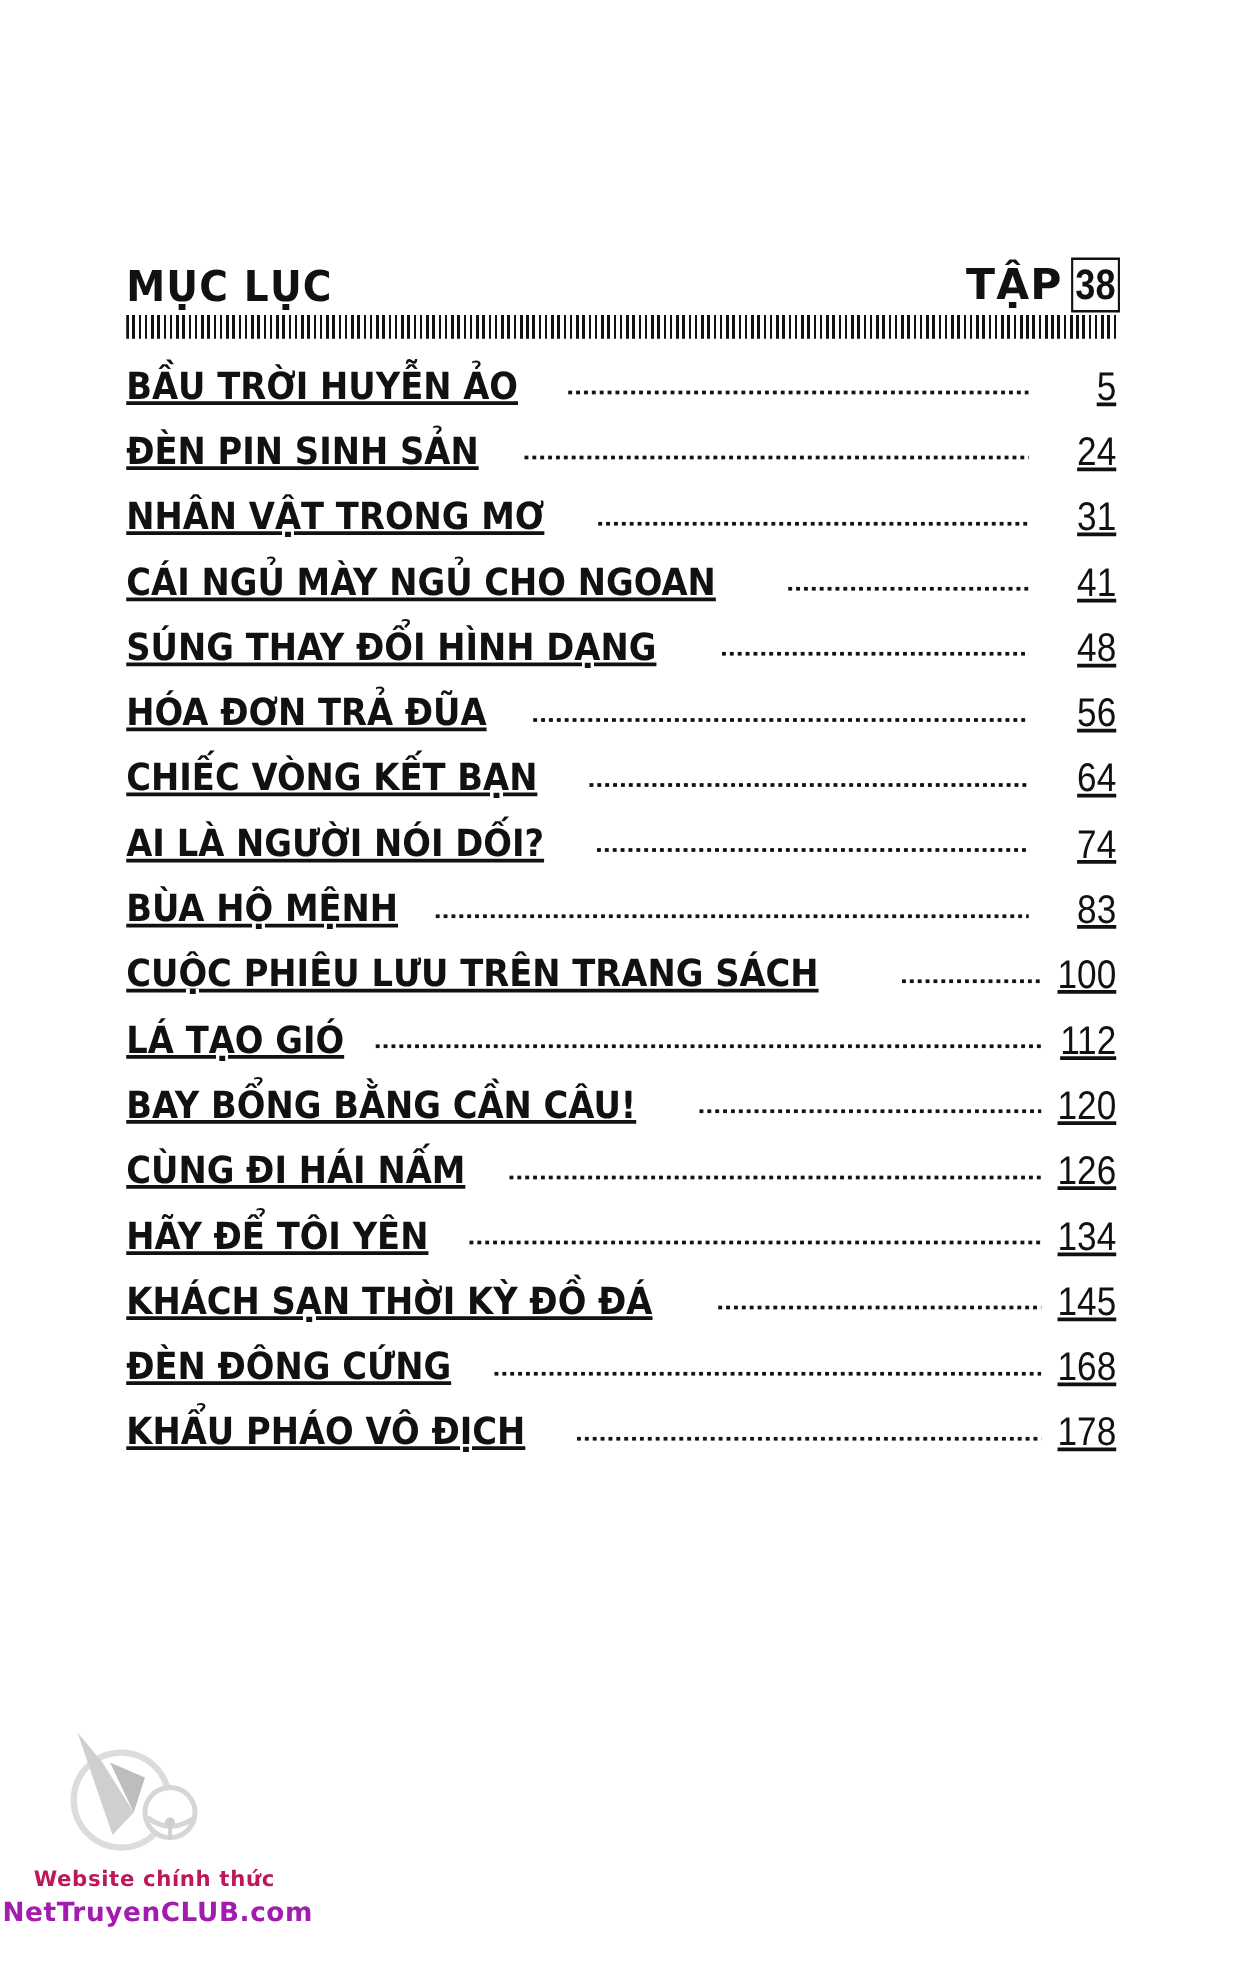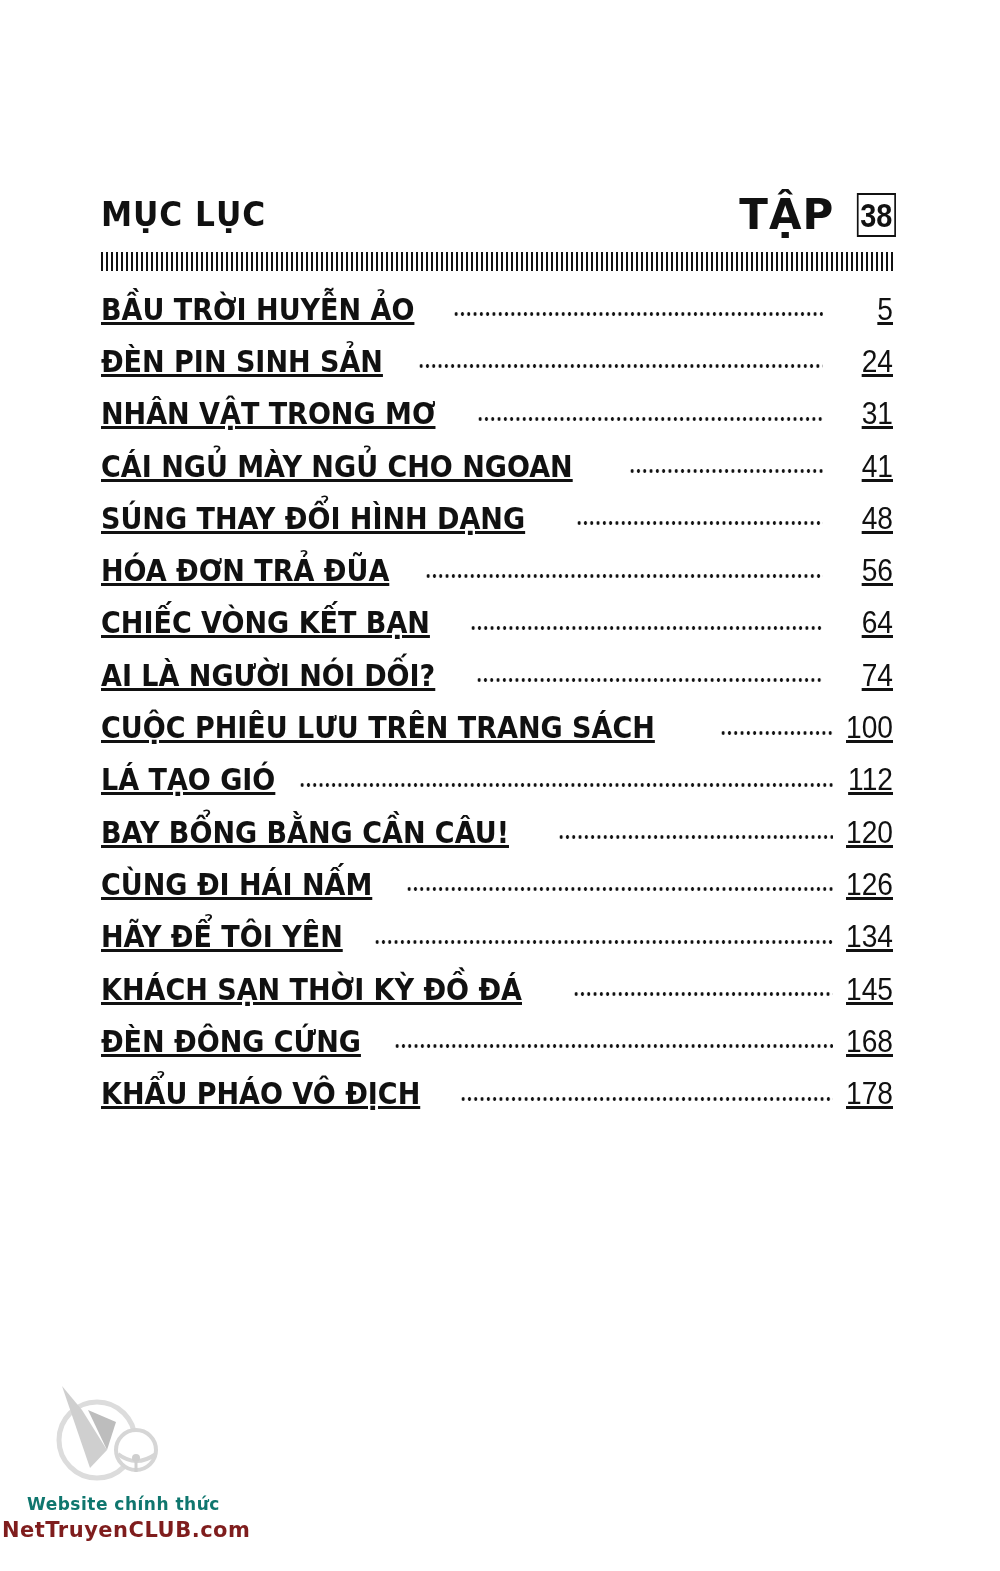--- a/index.html
+++ b/index.html
@@ -16,21 +16,21 @@
       color: #111111;
     }
     .page {
       position: absolute;
       left: 0; top: 0;
       width: 1000px; height: 1571px;
     }
     .header {
       position: absolute;
       left: 101px;
-      top: 190px;
+      top: 206px;
       width: 795px;
       height: 50px;
     }
     .header-title {
       position: absolute;
       left: 0;
       top: 4px;
       font-size: 34px;
       font-weight: bold;
       letter-spacing: 1px;
@@ -38,23 +38,23 @@
       transform-origin: left center;
     }
     .volume {
       position: absolute;
       right: 0;
       top: 0;
       display: flex;
       align-items: center;
     }
     .volume-label {
-      font-size: 42px;
-      font-weight: bold;
-      margin-right: 16px;
+      font-size: 34px;
+      font-weight: bold;
+      margin-right: 0;
       letter-spacing: 1px;
     }
     .volume-number {
       font-size: 34px;
       font-weight: bold;
       border: 2px solid #111;
       padding: 0 2px;
       line-height: 40px;
       height: 40px;
       font-family: "Liberation Sans", sans-serif;
@@ -125,31 +125,31 @@
       top: 0;
       width: 120px;
       height: 110px;
     }
     .wm-line1 {
       position: absolute;
       left: 27px;
       top: 114px;
       font-size: 17px;
       font-weight: bold;
-      color: #0f766e;
+      color: #be185d;
       letter-spacing: 0.5px;
       white-space: nowrap;
     }
     .wm-line2 {
       position: absolute;
       left: 2px;
       top: 138px;
       font-size: 21px;
       font-weight: bold;
-      color: #7f1d1d;
+      color: #a21caf;
       letter-spacing: 0.5px;
       white-space: nowrap;
     }
   </style>
 </head>
 <body>
 
 <div class="page">
 
   <div class="header">
@@ -195,20 +195,25 @@
     </li>
     <li class="toc-row">
       <span class="toc-title">CHIẾC VÒNG KẾT BẠN</span>
       <span class="toc-dots"></span>
       <span class="toc-page">64</span>
     </li>
     <li class="toc-row">
       <span class="toc-title">AI LÀ NGƯỜI NÓI DỐI?</span>
       <span class="toc-dots"></span>
       <span class="toc-page">74</span>
+    </li>
+    <li class="toc-row">
+      <span class="toc-title">BÙA HỘ MỆNH</span>
+      <span class="toc-dots"></span>
+      <span class="toc-page">83</span>
     </li>
     <li class="toc-row wide-page">
       <span class="toc-title">CUỘC PHIÊU LƯU TRÊN TRANG SÁCH</span>
       <span class="toc-dots"></span>
       <span class="toc-page">100</span>
     </li>
     <li class="toc-row wide-page">
       <span class="toc-title">LÁ TẠO GIÓ</span>
       <span class="toc-dots"></span>
       <span class="toc-page">112</span>

